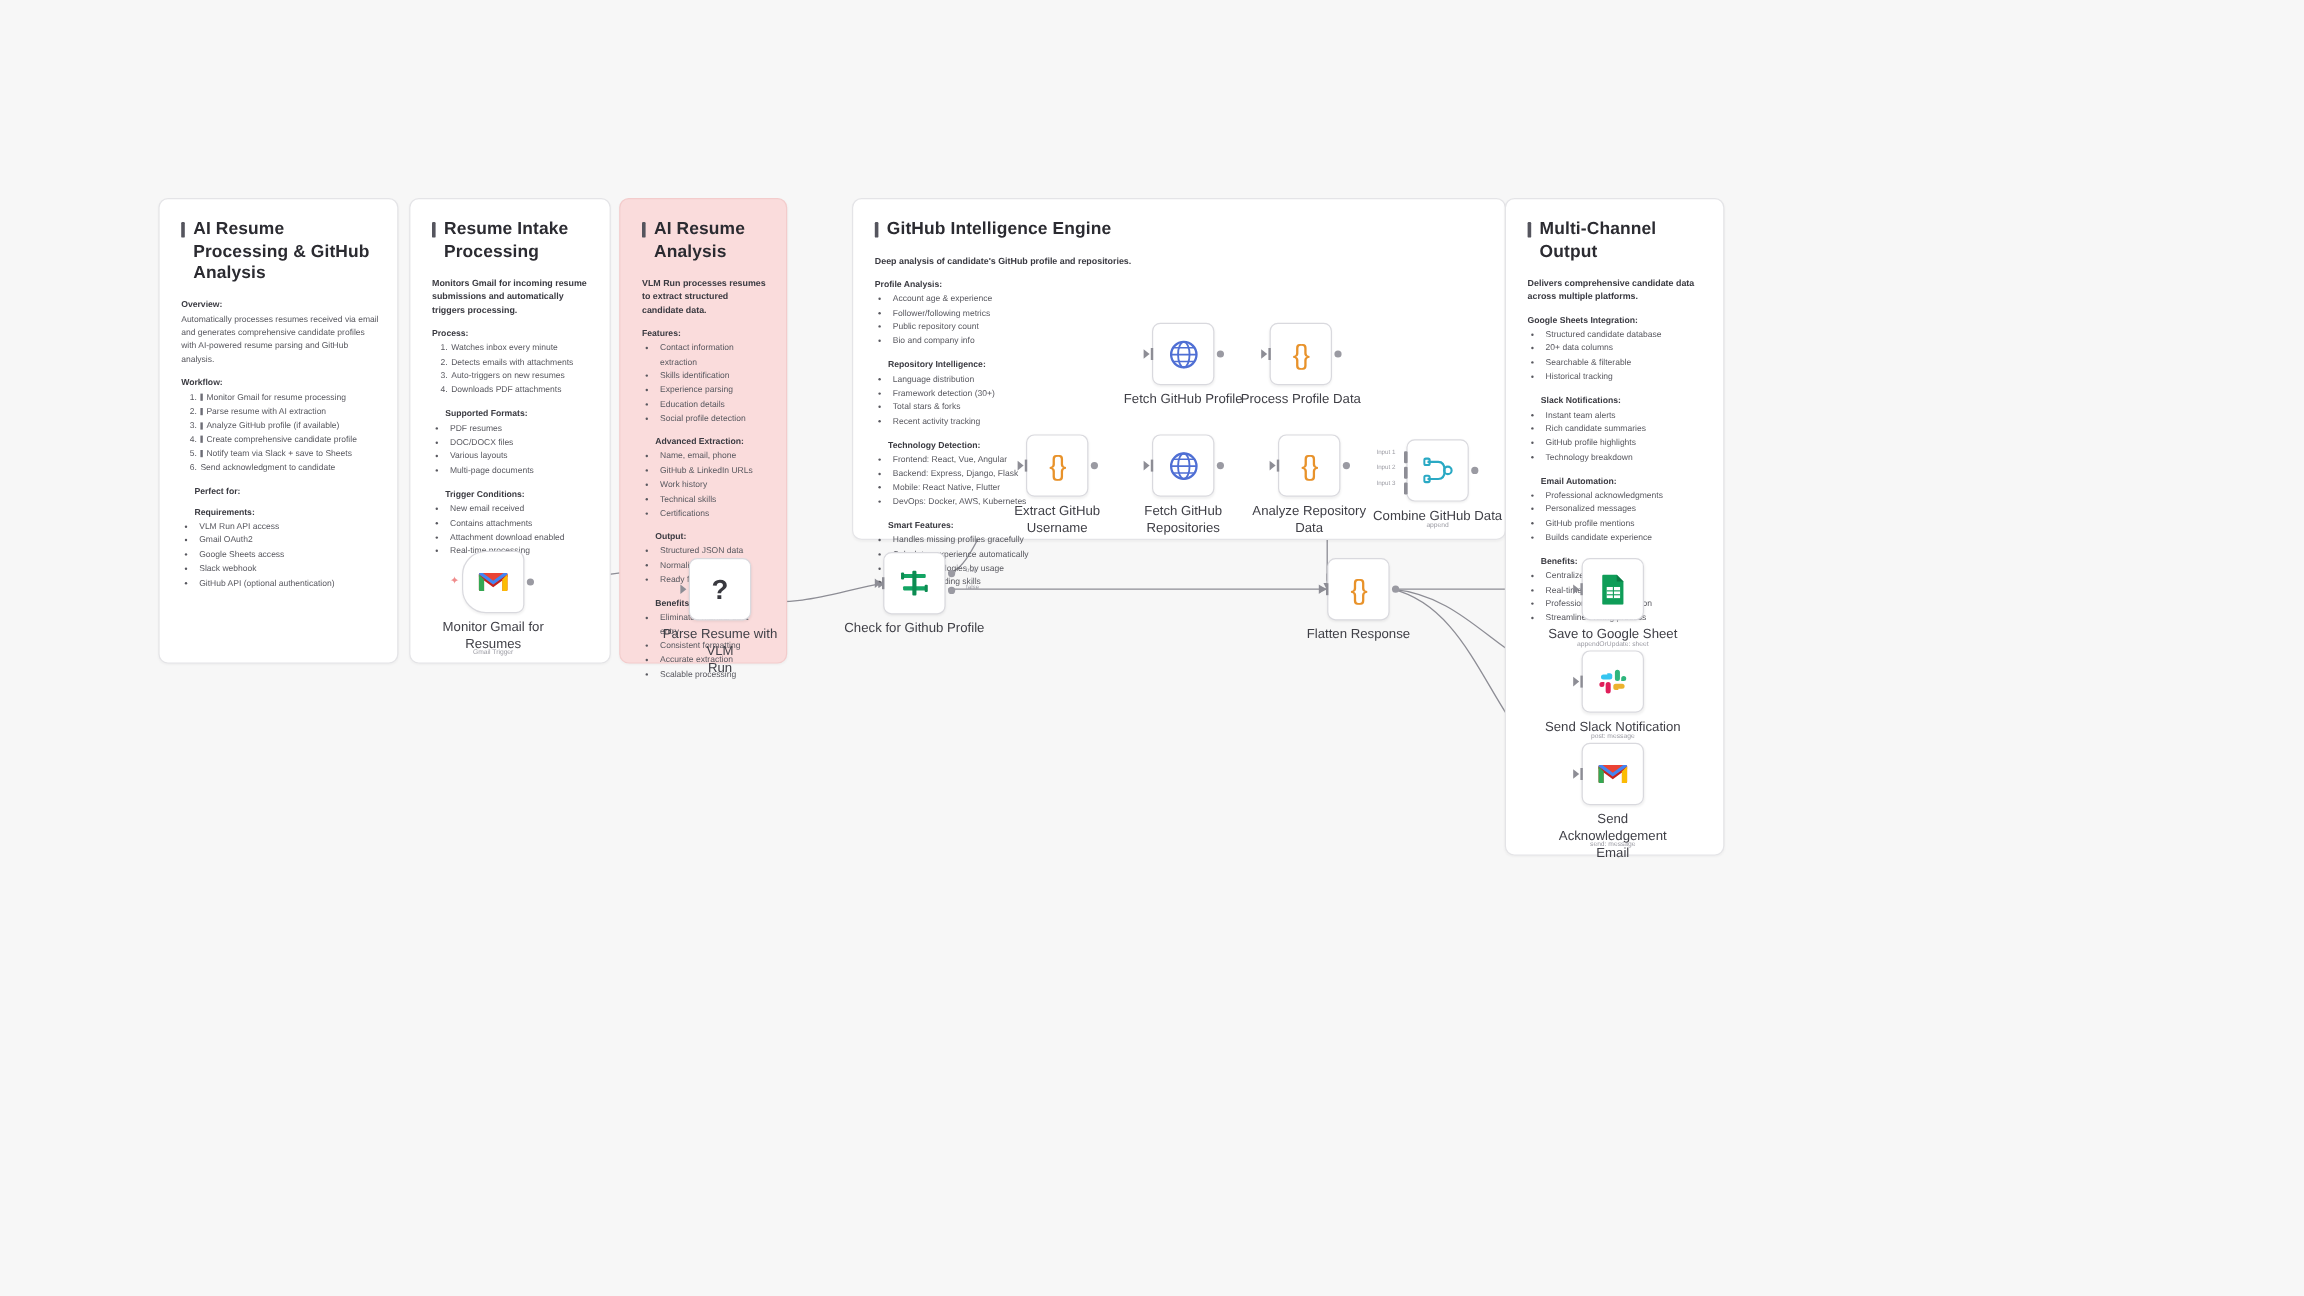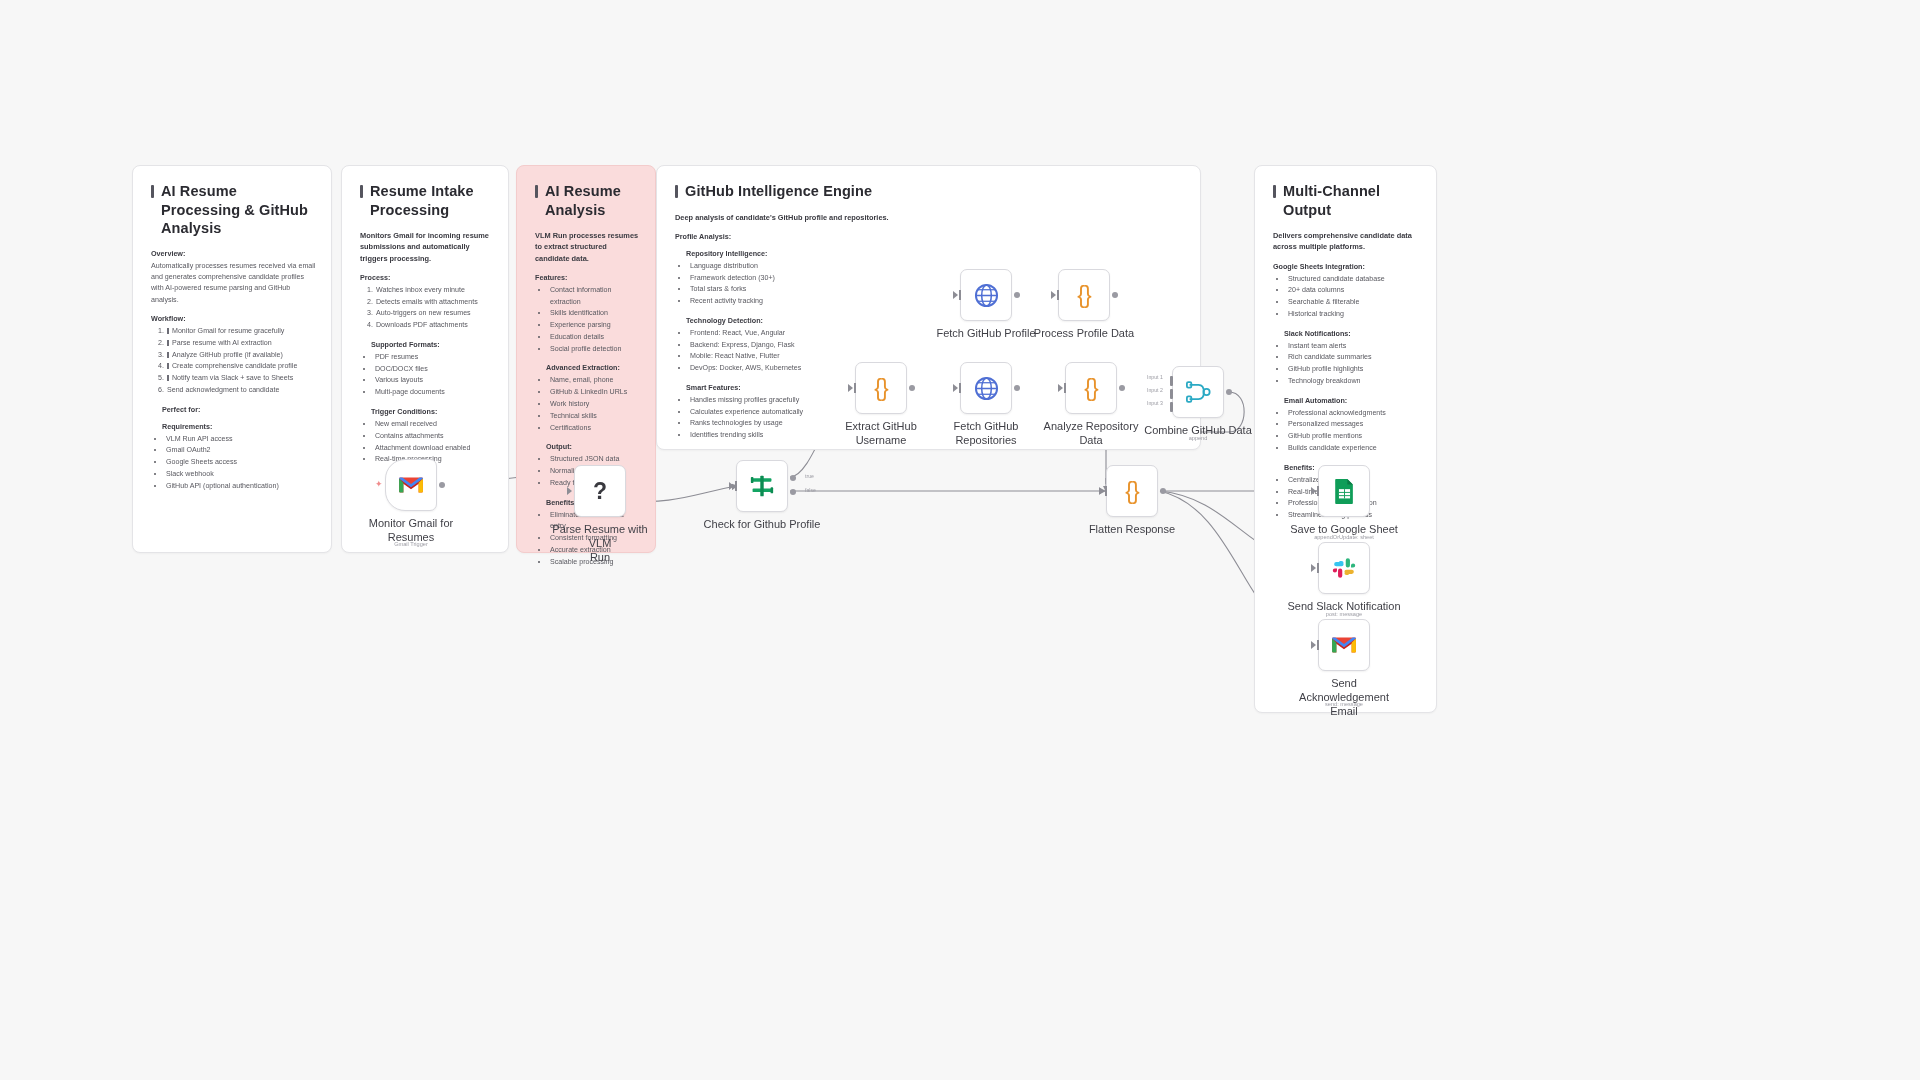--- a/index.html
+++ b/index.html
@@ -182,21 +182,21 @@
 
   <div class="note" style="left:132px; top:165px; width:200px; height:388px;">
     <div class="note-title">
       <span class="tbar"></span>
       <span>AI Resume Processing &amp; GitHub Analysis</span>
     </div>
     <div class="sec">Overview:</div>
     <div style="font-size:7.1px;line-height:1.6;color:#58585f;margin-bottom:4px;">Automatically processes resumes received via email and generates comprehensive candidate profiles with AI-powered resume parsing and GitHub analysis.</div>
     <div class="sec">Workflow:</div>
     <ol>
-      <li><span class="mini-bar"></span><span>Monitor Gmail for resume gracefully</span></li>
+      <li><span class="mini-bar"></span><span>Monitor Gmail for resume processing</span></li>
       <li><span class="mini-bar"></span><span>Parse resume with AI extraction</span></li>
       <li><span class="mini-bar"></span><span>Analyze GitHub profile (if available)</span></li>
       <li><span class="mini-bar"></span><span>Create comprehensive candidate profile</span></li>
       <li><span class="mini-bar"></span><span>Notify team via Slack + save to Sheets</span></li>
       <li><span>Send acknowledgment to candidate</span></li>
     </ol>
     <div class="sec ind">Perfect for:</div>
     <div class="sec ind">Requirements:</div>
     <ul>
       <li>VLM Run API access</li>
@@ -266,28 +266,34 @@
     </ul>
     <div class="sec ind">Benefits:</div>
     <ul>
       <li>Eliminates manual data entry</li>
       <li>Consistent formatting</li>
       <li>Accurate extraction</li>
       <li>Scalable processing</li>
     </ul>
   </div>
 
-  <div class="note" style="left:656px; top:165px; width:545px; height:285px;">
+  <div class="note" style="left:710px; top:165px; width:545px; height:285px;">
     <div class="note-title">
       <span class="tbar"></span>
       <span>GitHub Intelligence Engine</span>
     </div>
     <div class="lead" style="width:300px;">Deep analysis of candidate's GitHub profile and repositories.</div>
     <div style="width:180px;">
       <div class="sec">Profile Analysis:</div>
+      <ul>
+        <li>Account age &amp; experience</li>
+        <li>Follower/following metrics</li>
+        <li>Public repository count</li>
+        <li>Bio and company info</li>
+      </ul>
       <div class="sec ind">Repository Intelligence:</div>
       <ul>
         <li>Language distribution</li>
         <li>Framework detection (30+)</li>
         <li>Total stars &amp; forks</li>
         <li>Recent activity tracking</li>
       </ul>
       <div class="sec ind">Technology Detection:</div>
       <ul>
         <li>Frontend: React, Vue, Angular</li>

